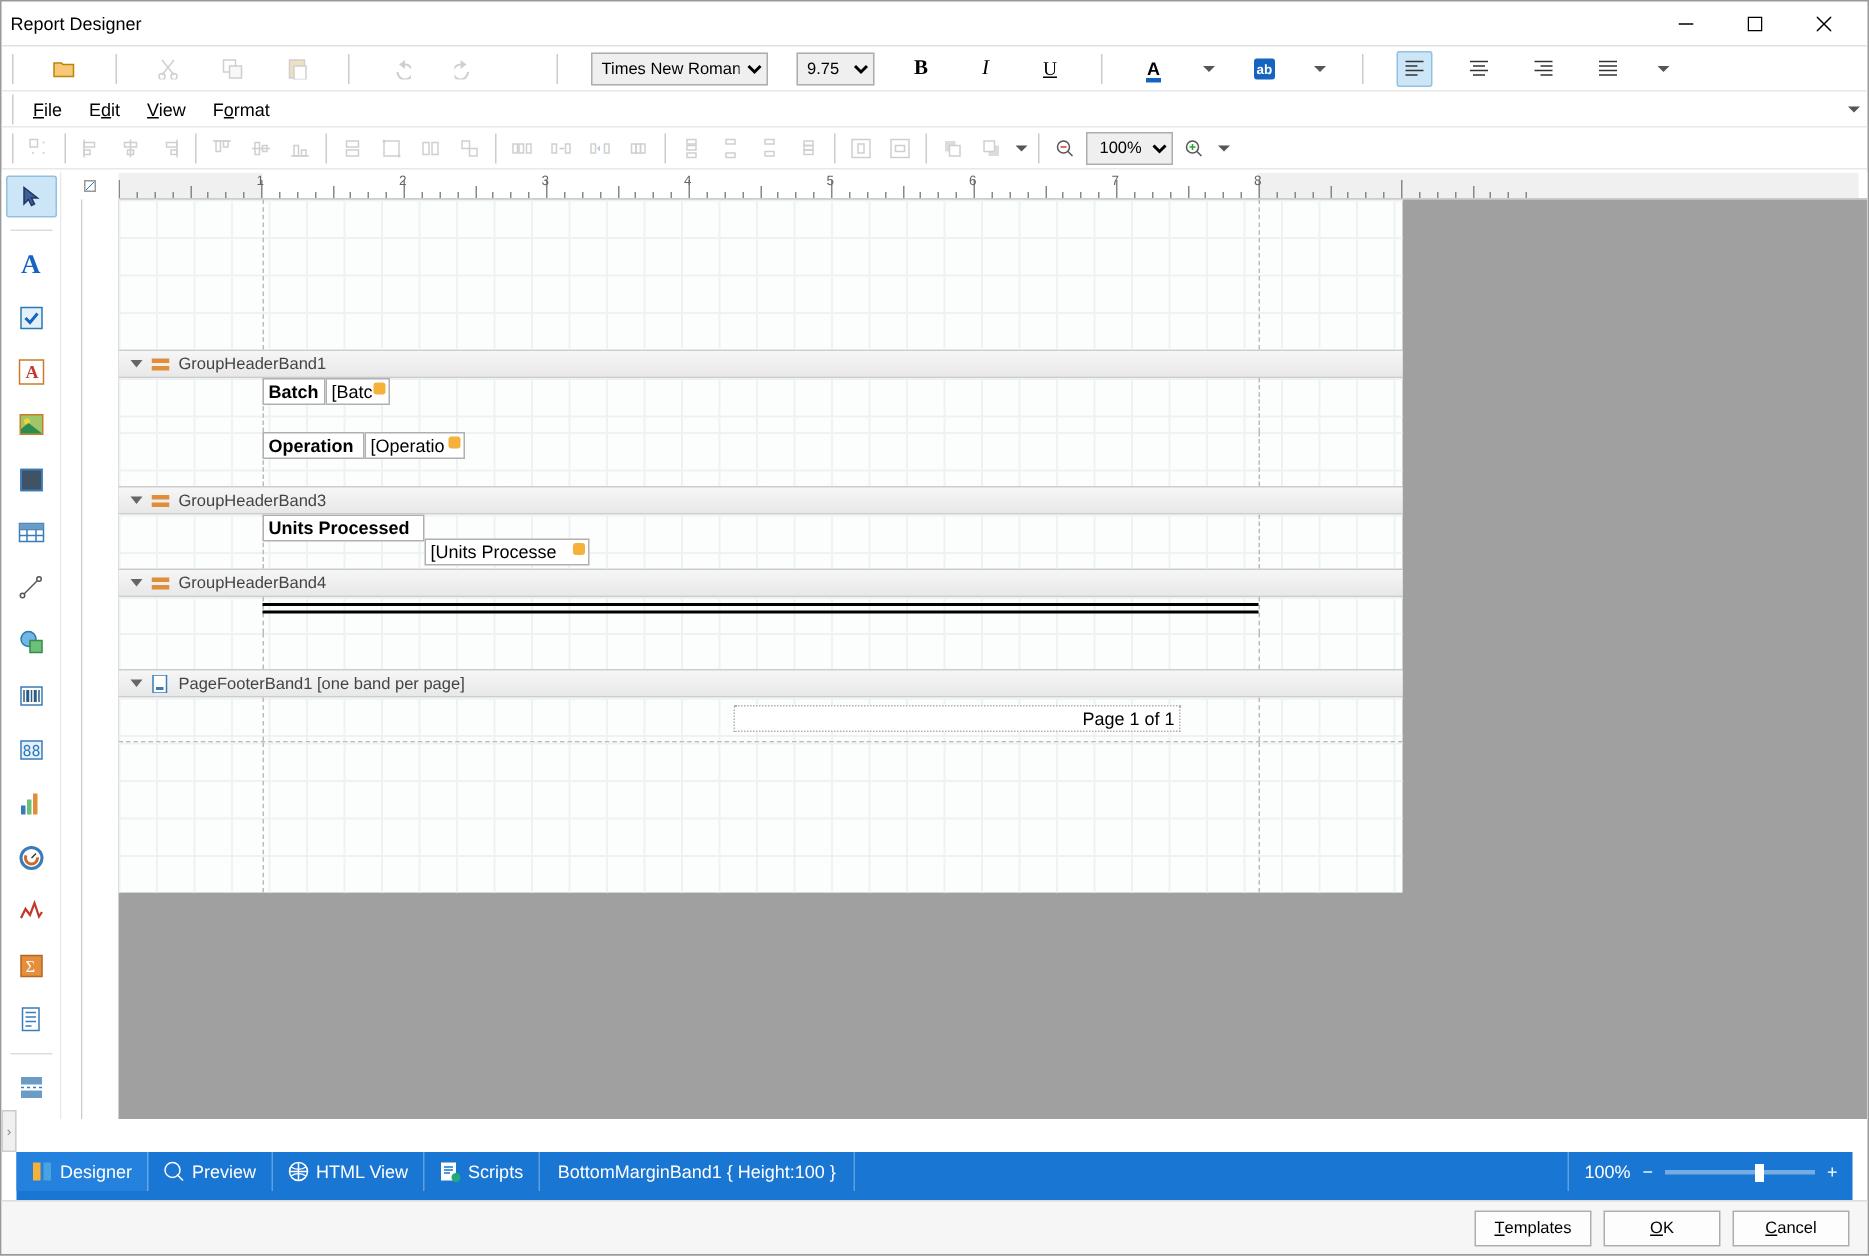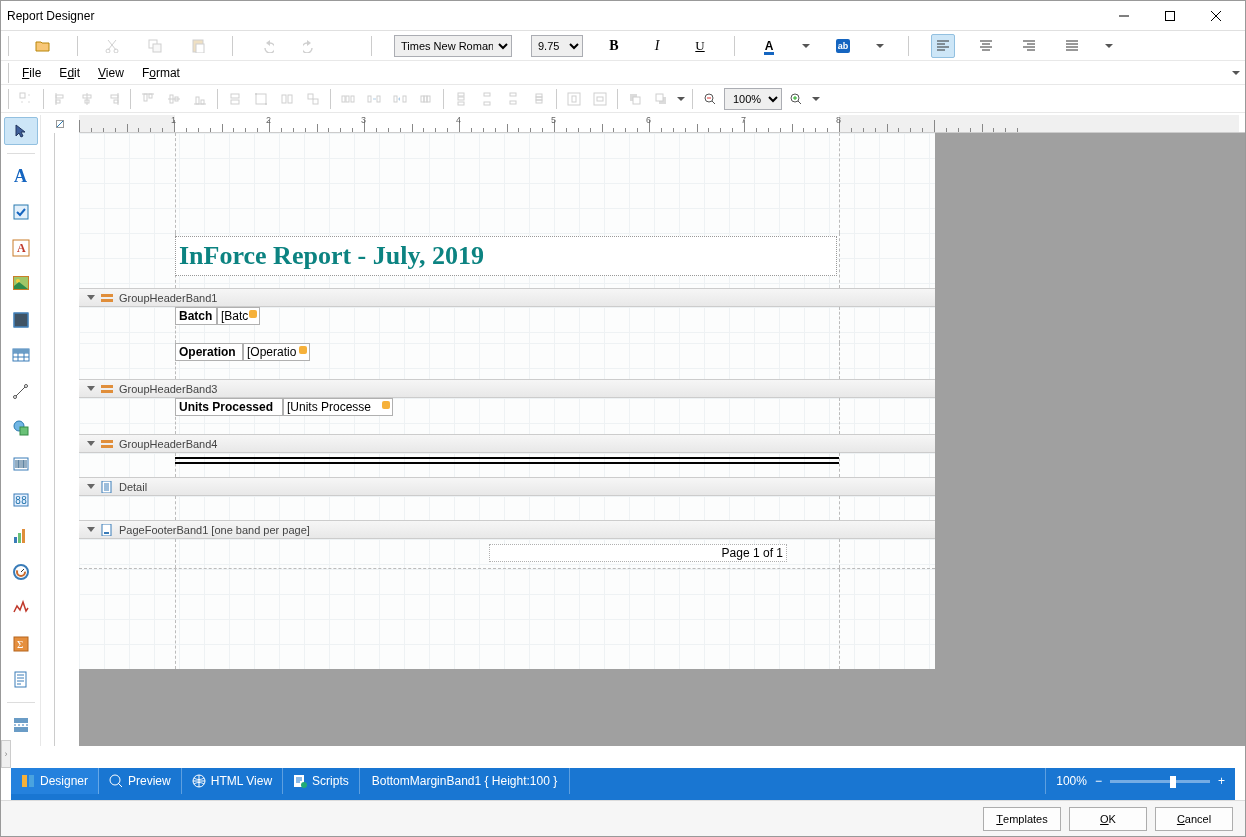--- a/index.html
+++ b/index.html
@@ -599,25 +599,20 @@
     <div class="v-ruler"></div>
     <div class="band-toggle-col"></div>
     <div class="design-surface">
       <div class="page-surface">
 
         <div class="band-body grid-bg" style="height:100px">
           <div class="margin-dashed-left"></div>
             <div class="margin-dashed-right"></div>
         </div>
 
-        <div class="band-body grid-bg" style="height:55px">
-          <div class="margin-dashed-left"></div>
-            <div class="margin-dashed-right"></div>
-          <div class="field-box title-field" style="left:96px;top:3px;width:662px;height:40px;border:1px dotted #999">InForce Report - July, 2019</div>
-        </div>
 
         <div class="band-header">
           <div class="tri"></div>
           <svg width="12" height="12">
               <rect x="0" y="2" width="12" height="3" fill="#e08e3a"></rect>
               <rect x="0" y="7" width="12" height="3" fill="#e08e3a"></rect>
             </svg>
           <span>GroupHeaderBand1</span>
         </div>
         <div class="band-body grid-bg" style="height:36px">
@@ -645,49 +640,41 @@
           <svg width="12" height="12">
               <rect x="0" y="2" width="12" height="3" fill="#e08e3a"></rect>
               <rect x="0" y="7" width="12" height="3" fill="#e08e3a"></rect>
             </svg>
           <span>GroupHeaderBand3</span>
         </div>
         <div class="band-body grid-bg" style="height:36px">
           <div class="margin-dashed-left"></div>
             <div class="margin-dashed-right"></div>
           <div class="field-box bold" style="left:96px;top:0;width:108px;height:18px">Units Processed</div>
-          <div class="field-box" style="left:204px;top:0;width:110px;height:18px;overflow:hidden">
+          <div class="field-box" style="left:204px;top:16px;width:110px;height:18px;overflow:hidden">
               <span>[Units Processe</span>
               <div class="db-mark"></div>
             </div>
         </div>
 
         <div class="band-header">
           <div class="tri"></div>
           <svg width="12" height="12">
               <rect x="0" y="2" width="12" height="3" fill="#e08e3a"></rect>
               <rect x="0" y="7" width="12" height="3" fill="#e08e3a"></rect>
             </svg>
           <span>GroupHeaderBand4</span>
         </div>
         <div class="band-body grid-bg" style="height:24px">
           <div class="margin-dashed-left"></div>
             <div class="margin-dashed-right"></div>
           <div class="hr-line" style="left:96px;top:4px;width:664px;height:2px"></div>
           <div class="hr-line" style="left:96px;top:9px;width:664px;height:2px"></div>
         </div>
 
-        <div class="band-header">
-          <div class="tri"></div>
-          <svg width="12" height="12">
-              <rect x="1" y="0" width="9" height="12" fill="#fff" stroke="#3a7cb8"></rect>
-              <path d="M3 3h5M3 5h5M3 7h5M3 9h5" stroke="#3a7cb8"></path>
-            </svg>
-          <span>Detail</span>
-        </div>
         <div class="band-body grid-bg" style="height:24px">
           <div class="margin-dashed-left"></div>
             <div class="margin-dashed-right"></div>
         </div>
 
         <div class="band-header">
           <div class="tri"></div>
           <svg width="12" height="12">
               <rect x="1" y="0" width="9" height="12" fill="#fff" stroke="#3a7cb8"></rect>
               <path d="M3 9h5" stroke="#3a7cb8" stroke-width="2"></path>

